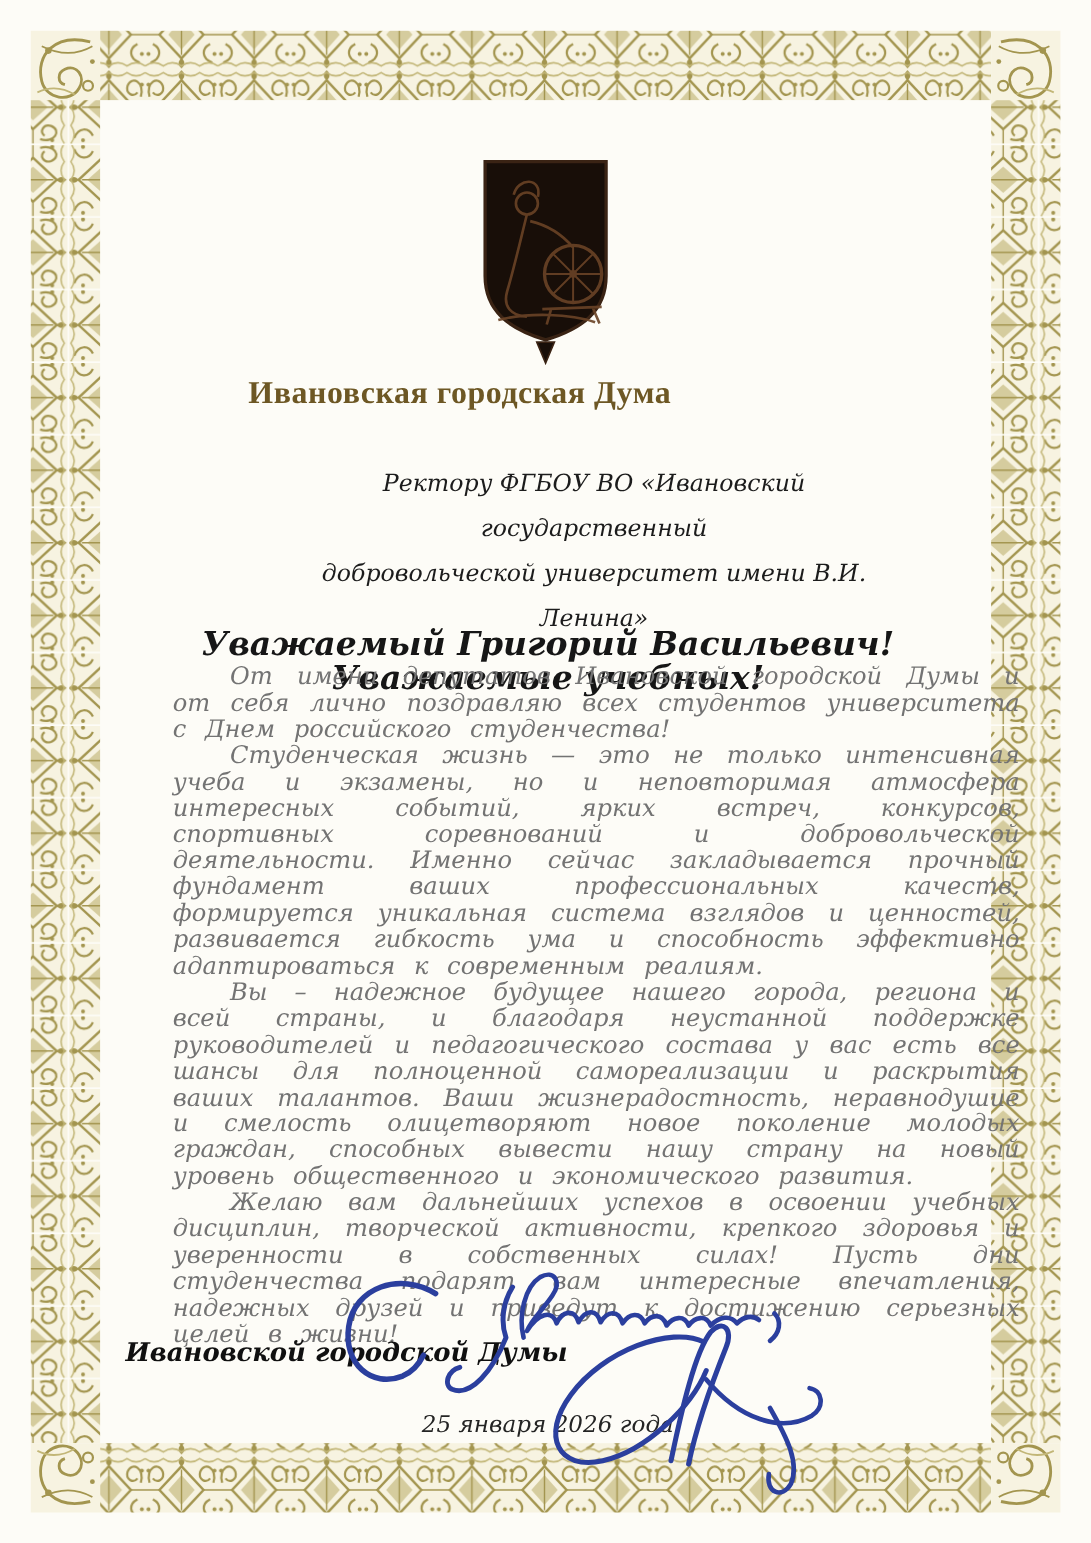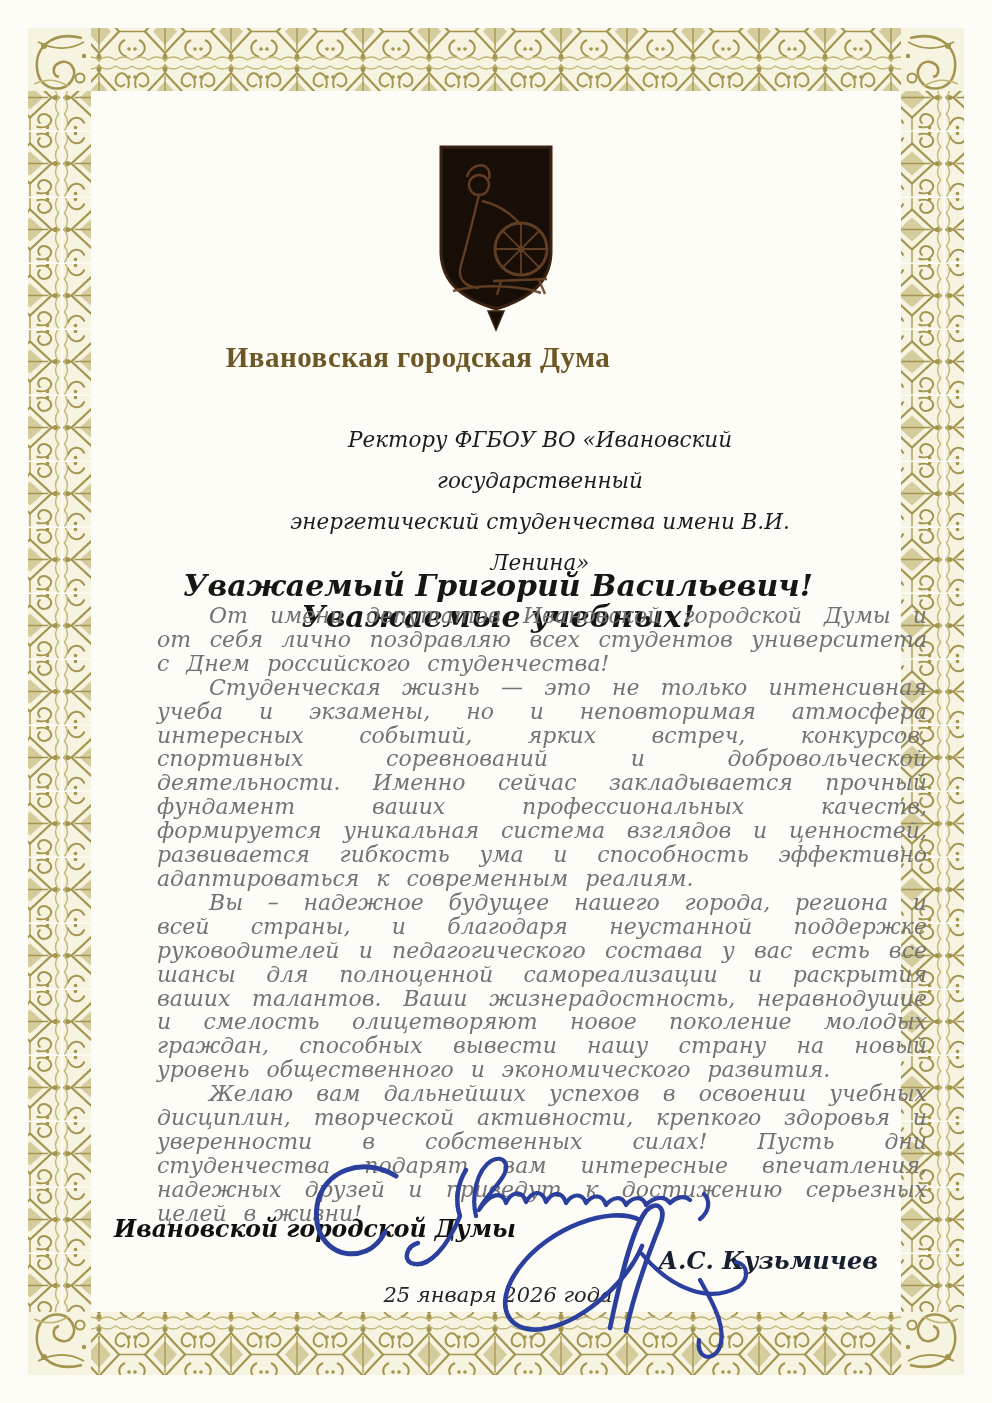--- a/index.html
+++ b/index.html
@@ -102,39 +102,38 @@
       <path d="M94 82 L94 134 M68 108 L120 108 M76 90 L112 126 M112 90 L76 126" stroke-width="1.8"></path>
       <path d="M66 140 L120 138 M74 140 L70 154 M112 139 L118 153"></path>
       <path d="M26 150 C52 143 92 144 114 152"></path>
     </g>
   </svg>
 
   <div class="org-title">Ивановская городская Дума</div>
 
   <div class="addressee">
     <div>Ректору ФГБОУ ВО «Ивановский государственный</div>
-    <div>энергетический студенчества имени В.И. Ленина»</div>
+    <div>добровольческой университет имени В.И. Ленина»</div>
   </div>
 
   <div class="salutation">
     <div>Уважаемый Григорий Васильевич!</div>
     <div>Уважаемые учебных!</div>
   </div>
 
   <div class="body-text">
     <p>От имени депутатов Ивановской городской Думы и от себя лично поздравляю всех студентов университета с Днем российского студенчества!</p>
     <p>Студенческая жизнь — это не только интенсивная учеба и экзамены, но и неповторимая атмосфера интересных событий, ярких встреч, конкурсов, спортивных соревнований и добровольческой деятельности. Именно сейчас закладывается прочный фундамент ваших профессиональных качеств, формируется уникальная система взглядов и ценностей, развивается гибкость ума и способность эффективно адаптироваться к современным реалиям.</p>
     <p>Вы – надежное будущее нашего города, региона и всей страны, и благодаря неустанной поддержке руководителей и педагогического состава у вас есть все шансы для полноценной самореализации и раскрытия ваших талантов. Ваши жизнерадостность, неравнодушие и смелость олицетворяют новое поколение молодых граждан, способных вывести нашу страну на новый уровень общественного и экономического развития.</p>
     <p>Желаю вам дальнейших успехов в освоении учебных дисциплин, творческой активности, крепкого здоровья и уверенности в собственных силах! Пусть дни студенчества подарят вам интересные впечатления, надежных друзей и приведут к достижению серьезных целей в жизни!</p>
   </div>
 
   <div class="sig-position">
     <div>Ивановской городской Думы</div>
   </div>
-  <div class="sig-name">А.С. Кузьмичев</div>
   <div class="sig-date">25 января 2026 года</div>
 
   <svg class="signature-ink" viewBox="0 0 490 230" aria-hidden="true">
     <g fill="none" stroke="#2b3f9e" stroke-linecap="round" stroke-linejoin="round">
 
       <path d="M116 26 C84 6 42 20 37 56 C32 90 58 112 86 101 C95 97 101 90 105 82" stroke-width="5"></path>
 
       <path d="M186 20 C177 34 175 52 180 66 C168 96 148 120 131 113 C123 109 127 96 138 93" stroke-width="4.5"></path>
 
       <path d="M196 66 C191 46 197 20 211 11 C224 4 231 15 222 28 C214 40 203 50 199 60

